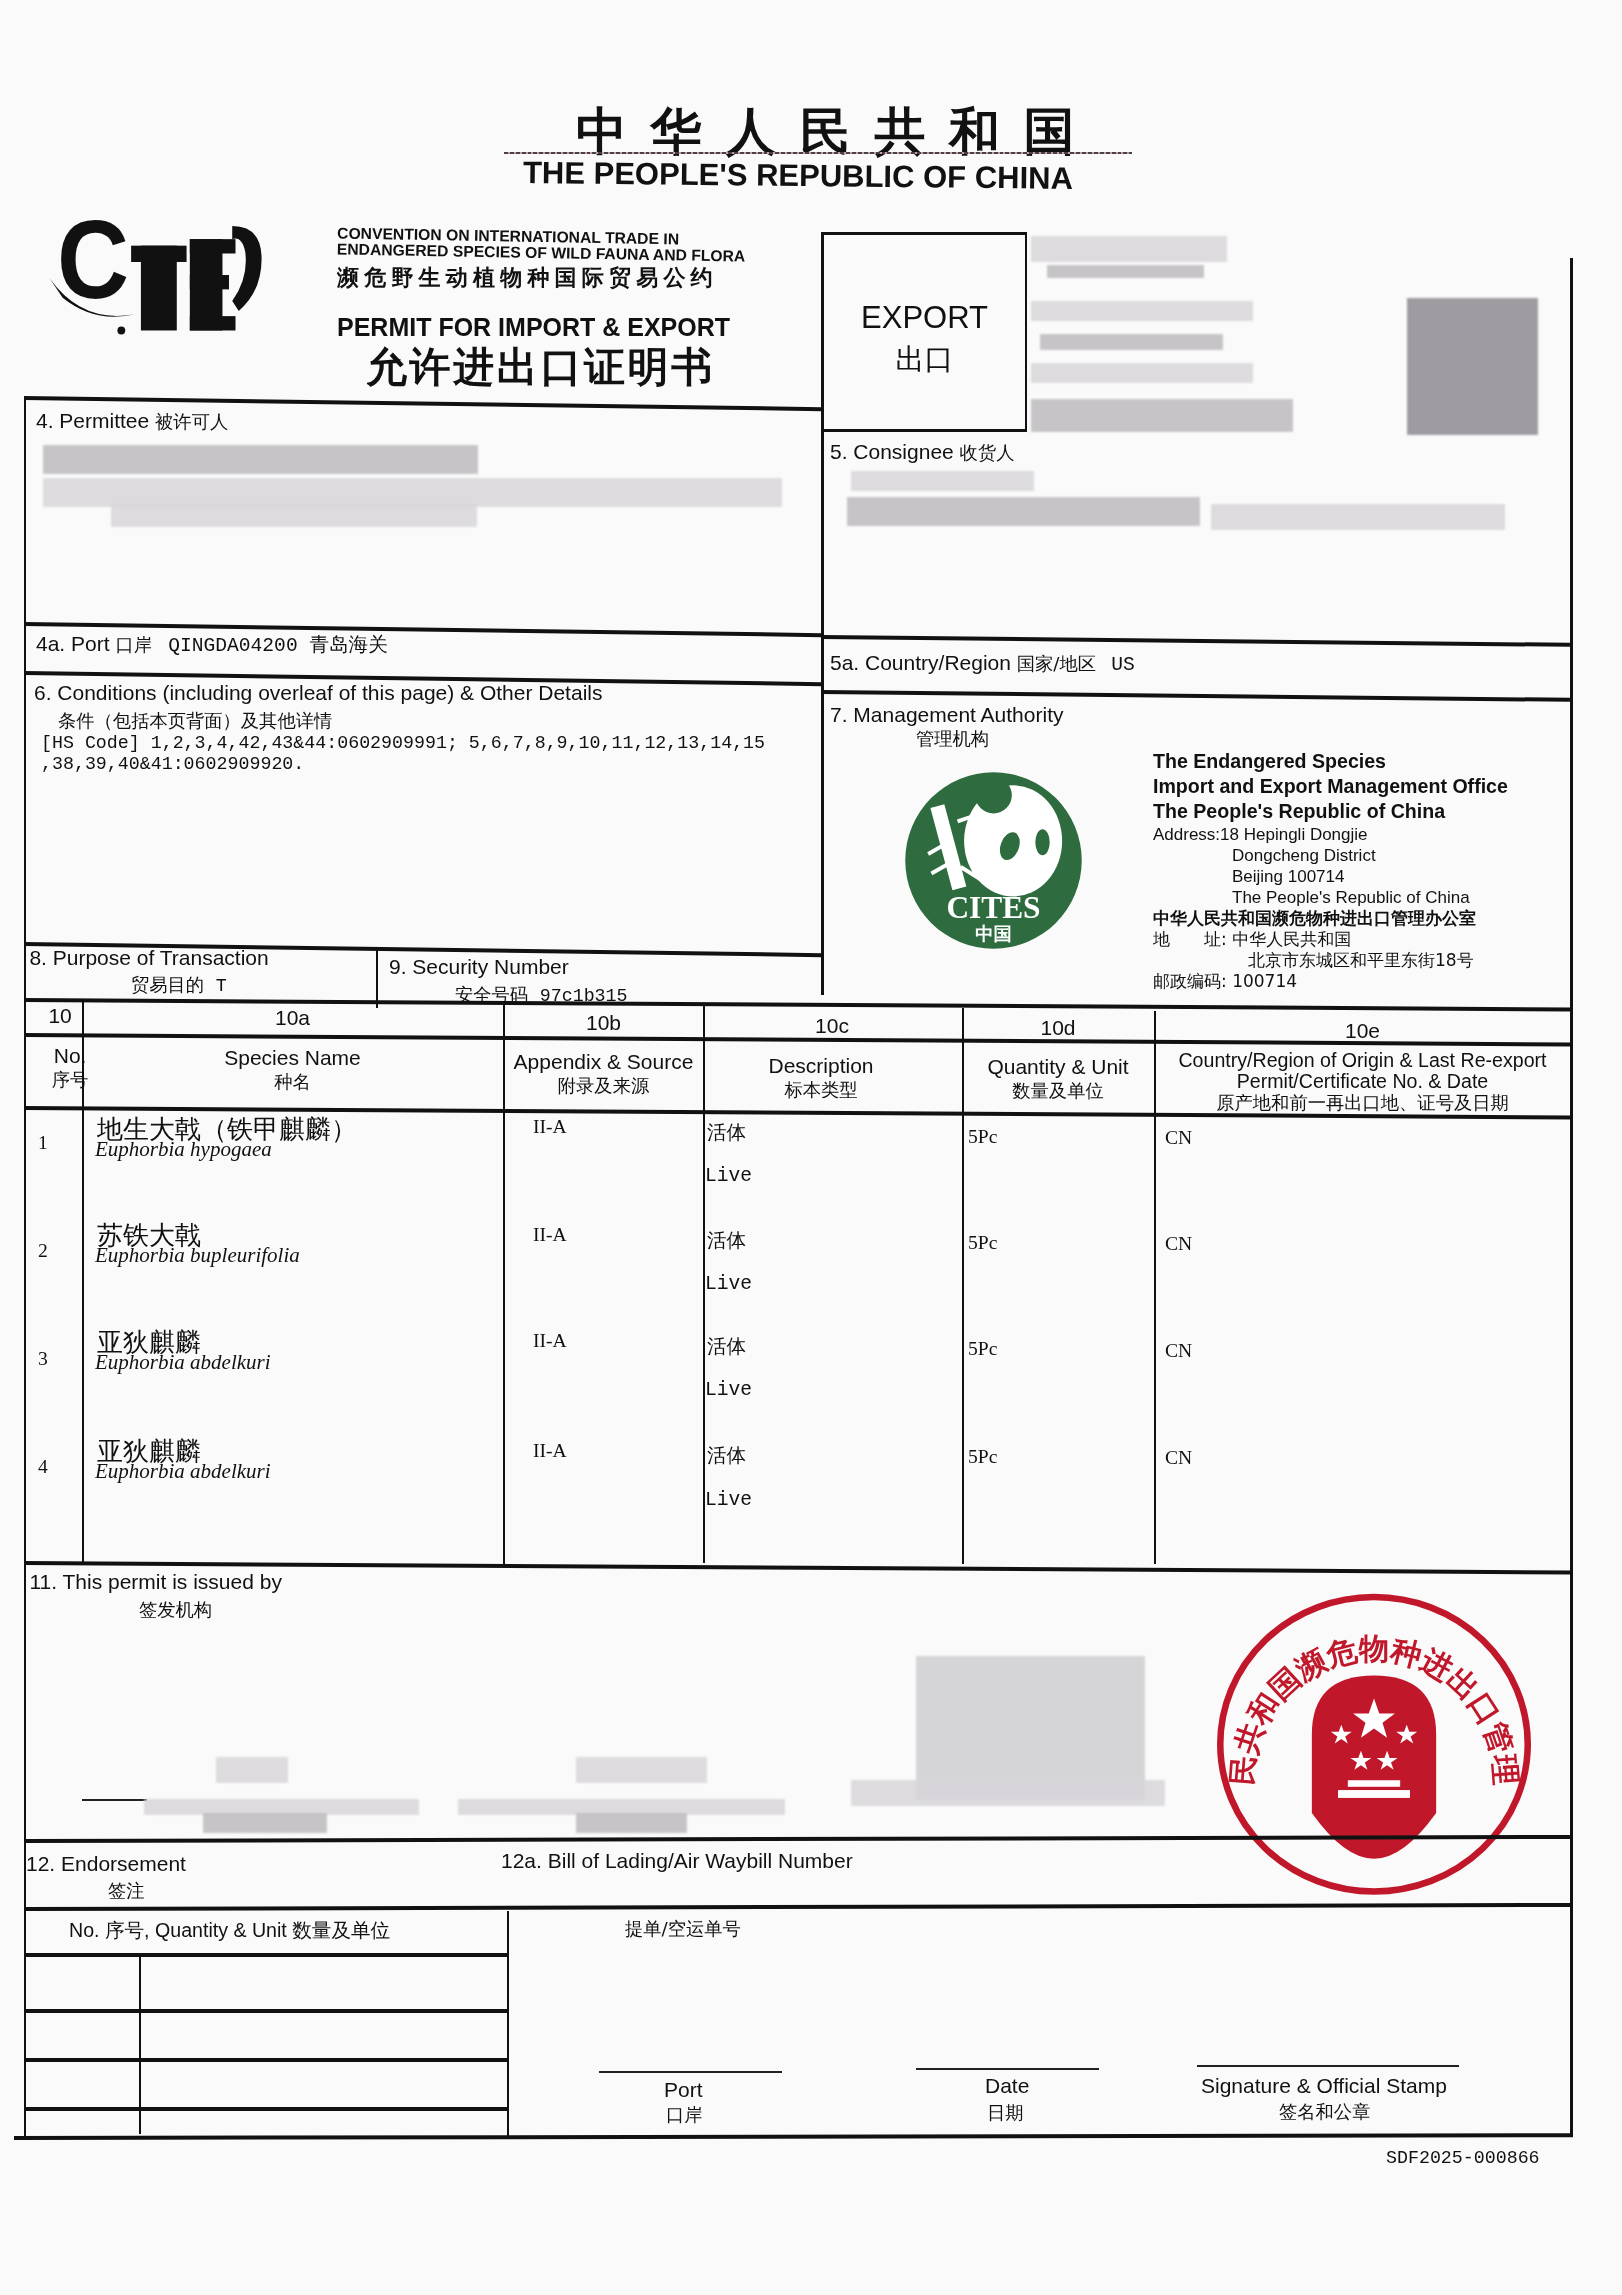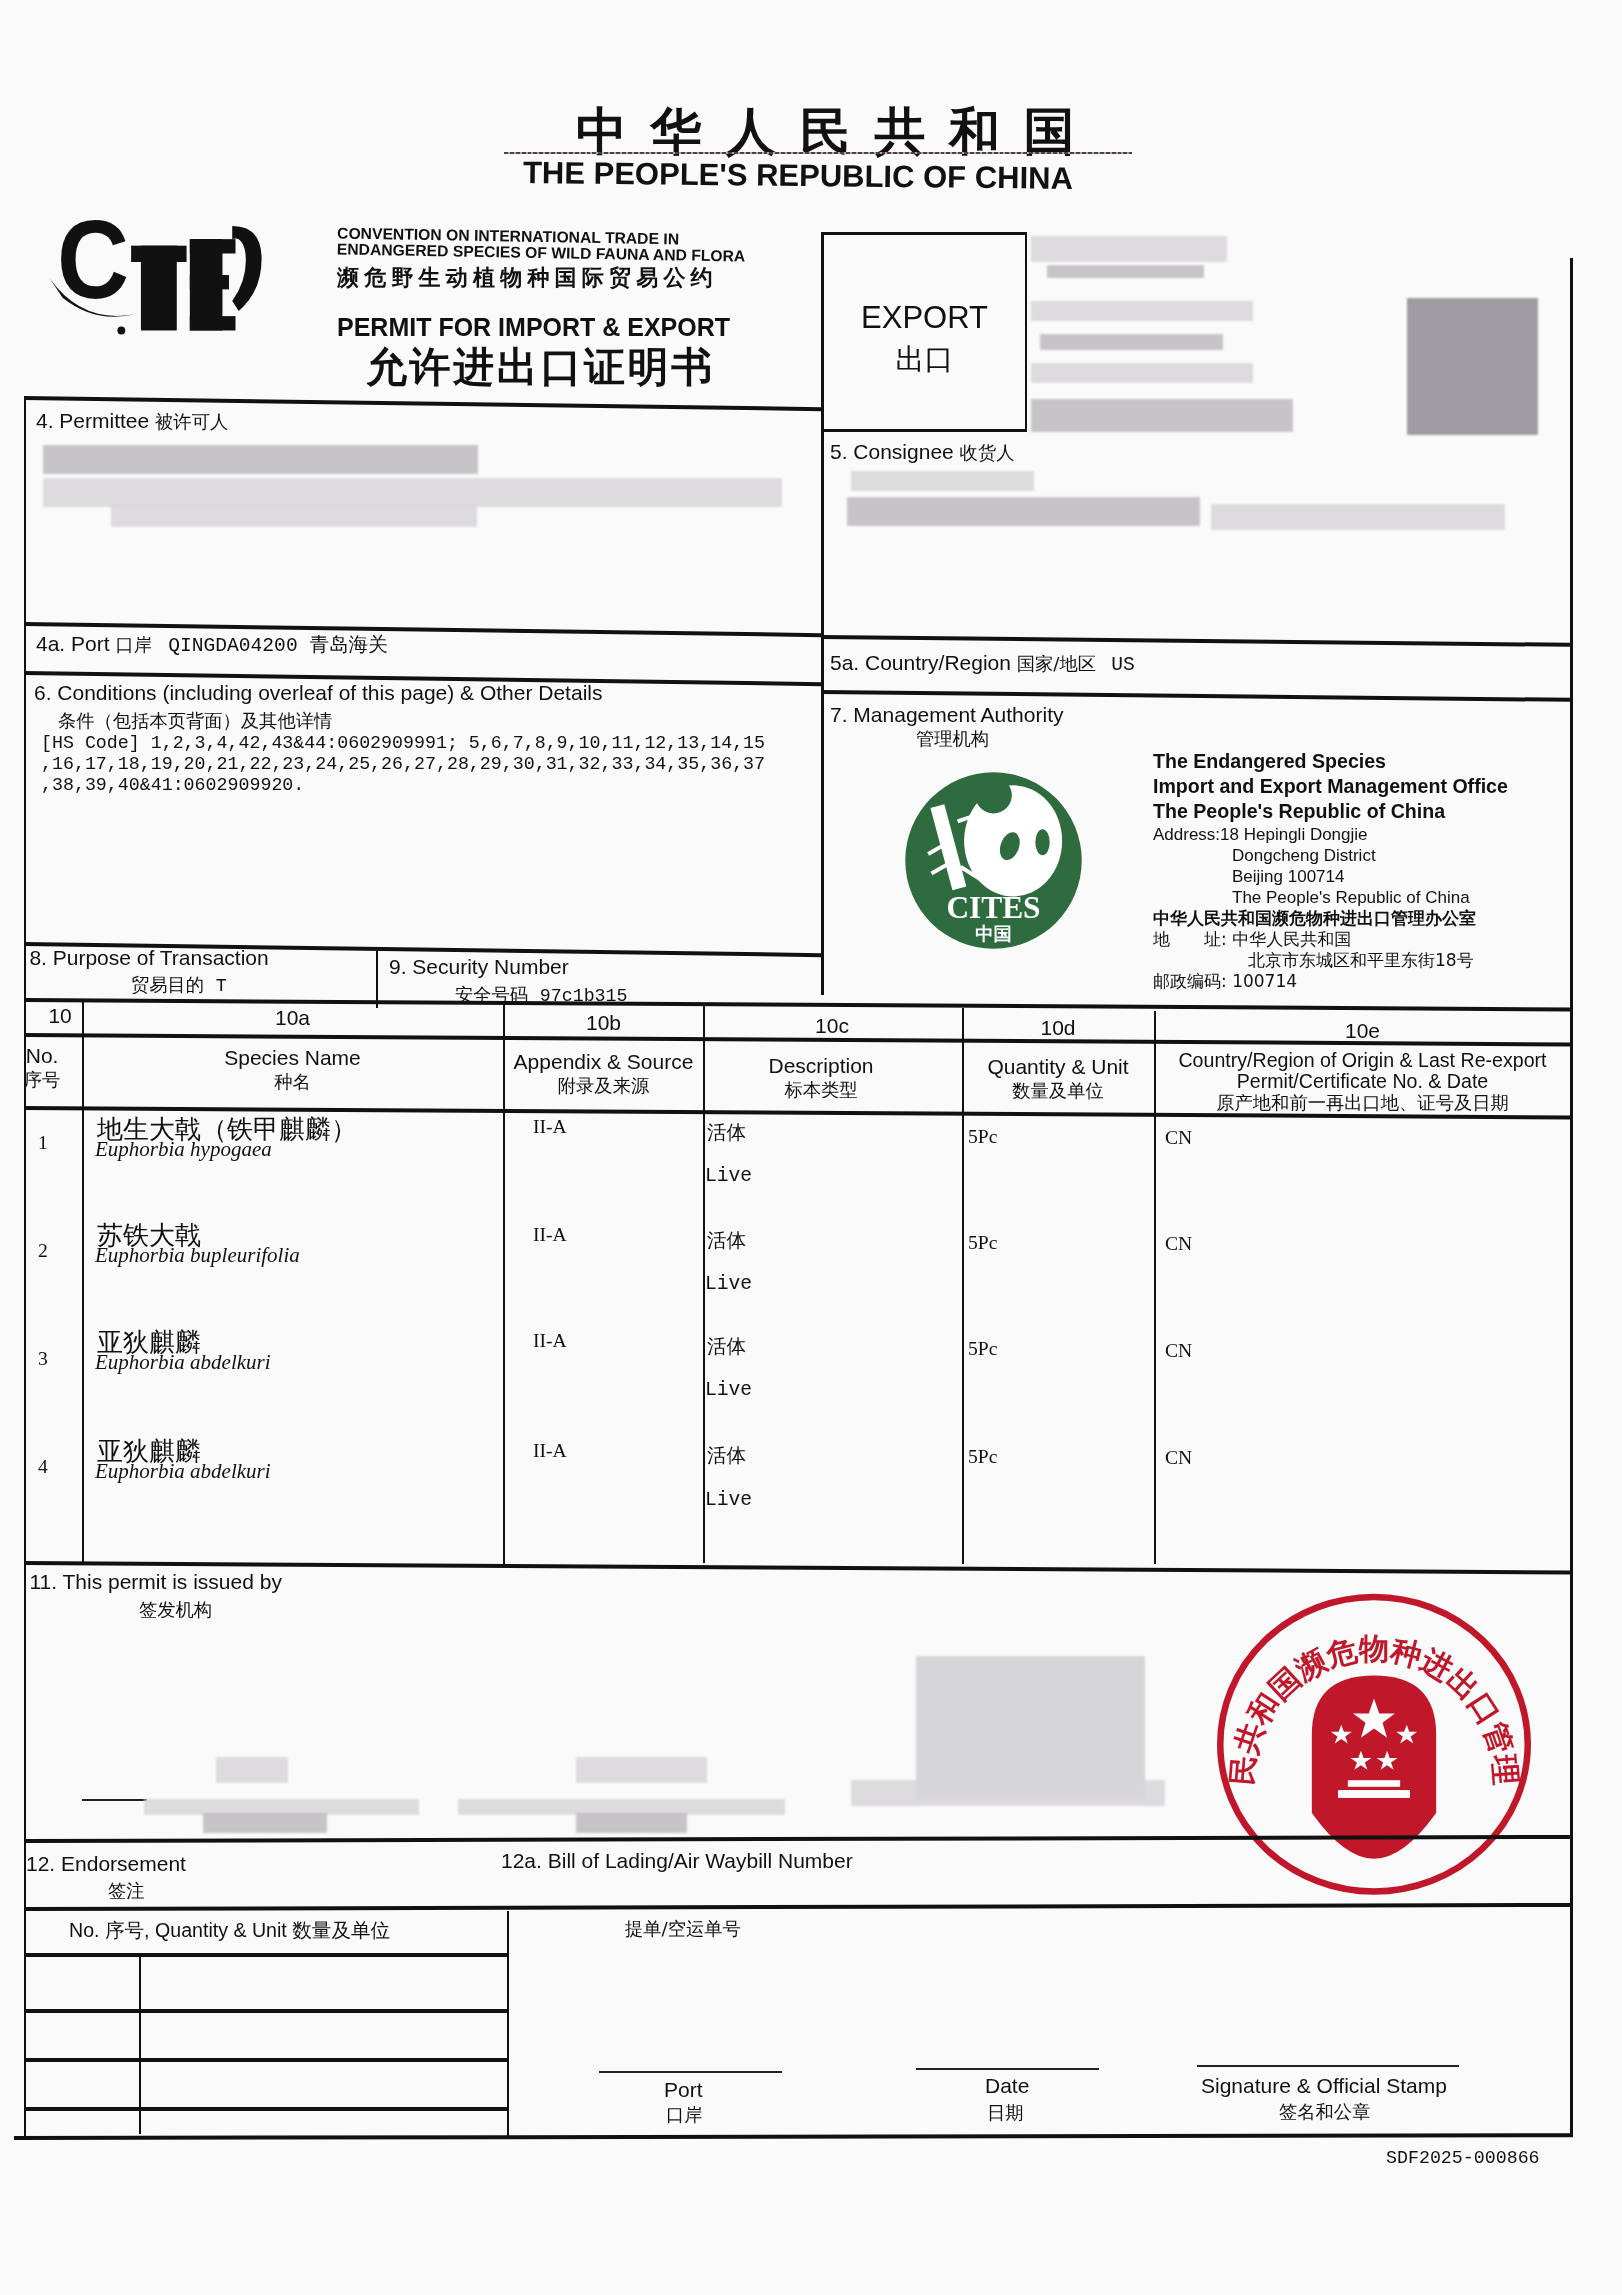--- a/index.html
+++ b/index.html
@@ -125,21 +125,20 @@
 <div class="abs label" style="left:830px;top:651px;">
   <span>5a. Country/Region</span> <span class="label-cn cn">国家/地区</span>
   <span class="val mono" style="margin-left:9.2px;">US</span>
 </div>
 <div class="hline" style="left:821px;top:690px;width:749px;transform:rotate(0.6deg);transform-origin:left;"></div>
 
 <div class="abs label" style="left:34px;top:681px;">6. Conditions (including overleaf of this page) &amp; Other Details</div>
 <div class="abs label-cn cn" style="left:58px;top:708px;">条件（包括本页背面）及其他详情</div>
 <div class="abs val mono" style="left:41px;top:733px;font-size:18.3px;line-height:21px;">
   <div>[HS Code] 1,2,3,4,42,43&amp;44:0602909991; 5,6,7,8,9,10,11,12,13,14,15</div>
-  <div>,16,17,18,19,20,21,22,23,24,25,26,27,28,29,30,31,32,33,34,35,36,37</div>
   <div>,38,39,40&amp;41:0602909920.</div>
 </div>
 
 <div class="abs label" style="left:830px;top:703px;">7. Management Authority</div>
 <div class="abs label-cn cn" style="left:916px;top:726px;">管理机构</div>
 <div class="abs" style="left:902px;top:769px;width:183px;height:183px;">
   <svg width="183" height="183" viewBox="0 0 280 280">
     <circle cx="140" cy="140" r="135" fill="#2e6b3e"></circle>
     <ellipse cx="170" cy="110" rx="75" ry="85" fill="#fff"></ellipse>
     <ellipse cx="140" cy="40" rx="28" ry="28" fill="#2e6b3e"></ellipse>
@@ -187,21 +186,21 @@
 <div class="thin-v" style="left:962px;top:1008px;height:556px;"></div>
 <div class="thin-v" style="left:1154px;top:1011px;height:553px;"></div>
 
 <div class="th" style="left:23.6px;top:1004px;width:73px;">10</div>
 <div class="th" style="left:82px;top:1006px;width:421px;">10a</div>
 <div class="th" style="left:503px;top:1011px;width:201px;">10b</div>
 <div class="th" style="left:703px;top:1014px;width:258px;">10c</div>
 <div class="th" style="left:962px;top:1016px;width:192px;">10d</div>
 <div class="th" style="left:1154px;top:1019px;width:417px;">10e</div>
 
-<div class="th" style="left:23.6px;top:1044px;width:37px;">
+<div class="th" style="left:23.6px;top:1044px;width:37px;padding-left:28px;">
   <span>No.</span><span class="cn">序号</span>
 </div>
 <div class="th" style="left:82px;top:1046px;width:421px;">
   <span>Species Name</span><span class="cn">种名</span>
 </div>
 <div class="th" style="left:503px;top:1050px;width:201px;">
   <span>Appendix &amp; Source</span><span class="cn">附录及来源</span>
 </div>
 <div class="th" style="left:703px;top:1054px;width:236px;">
   <span>Description</span><span class="cn">标本类型</span>

